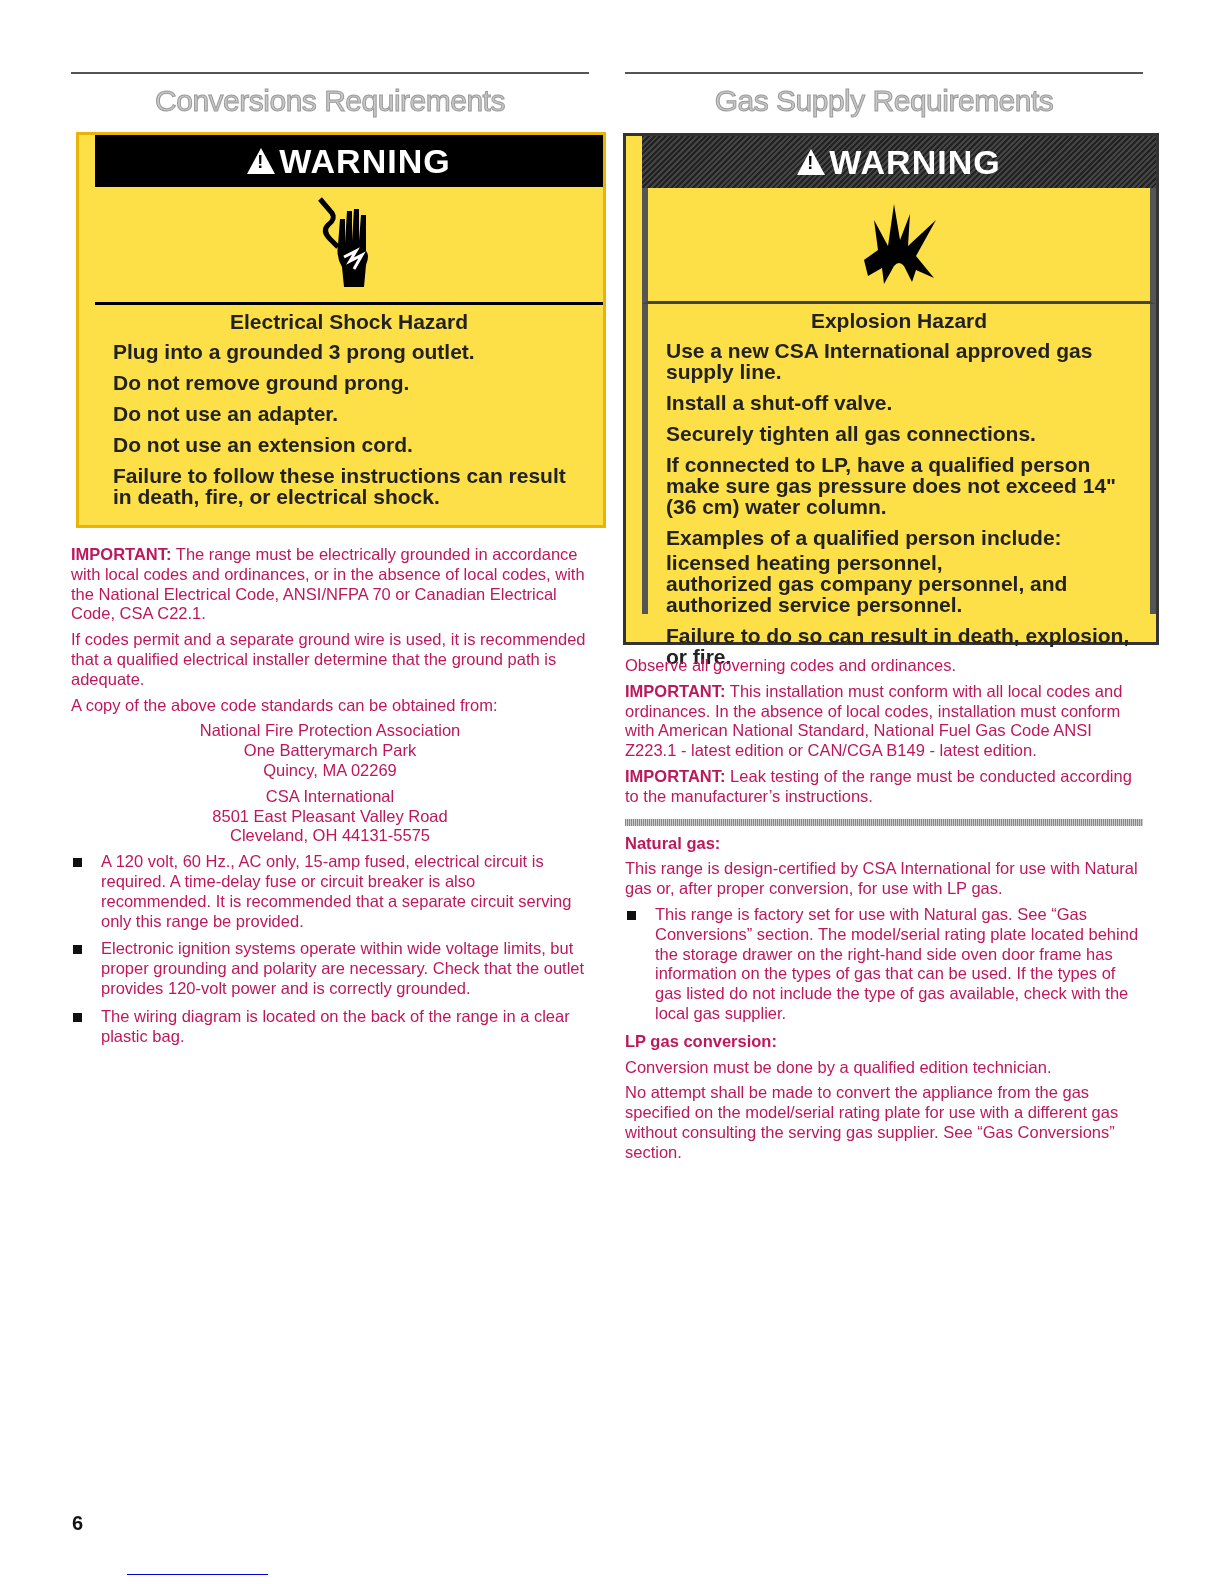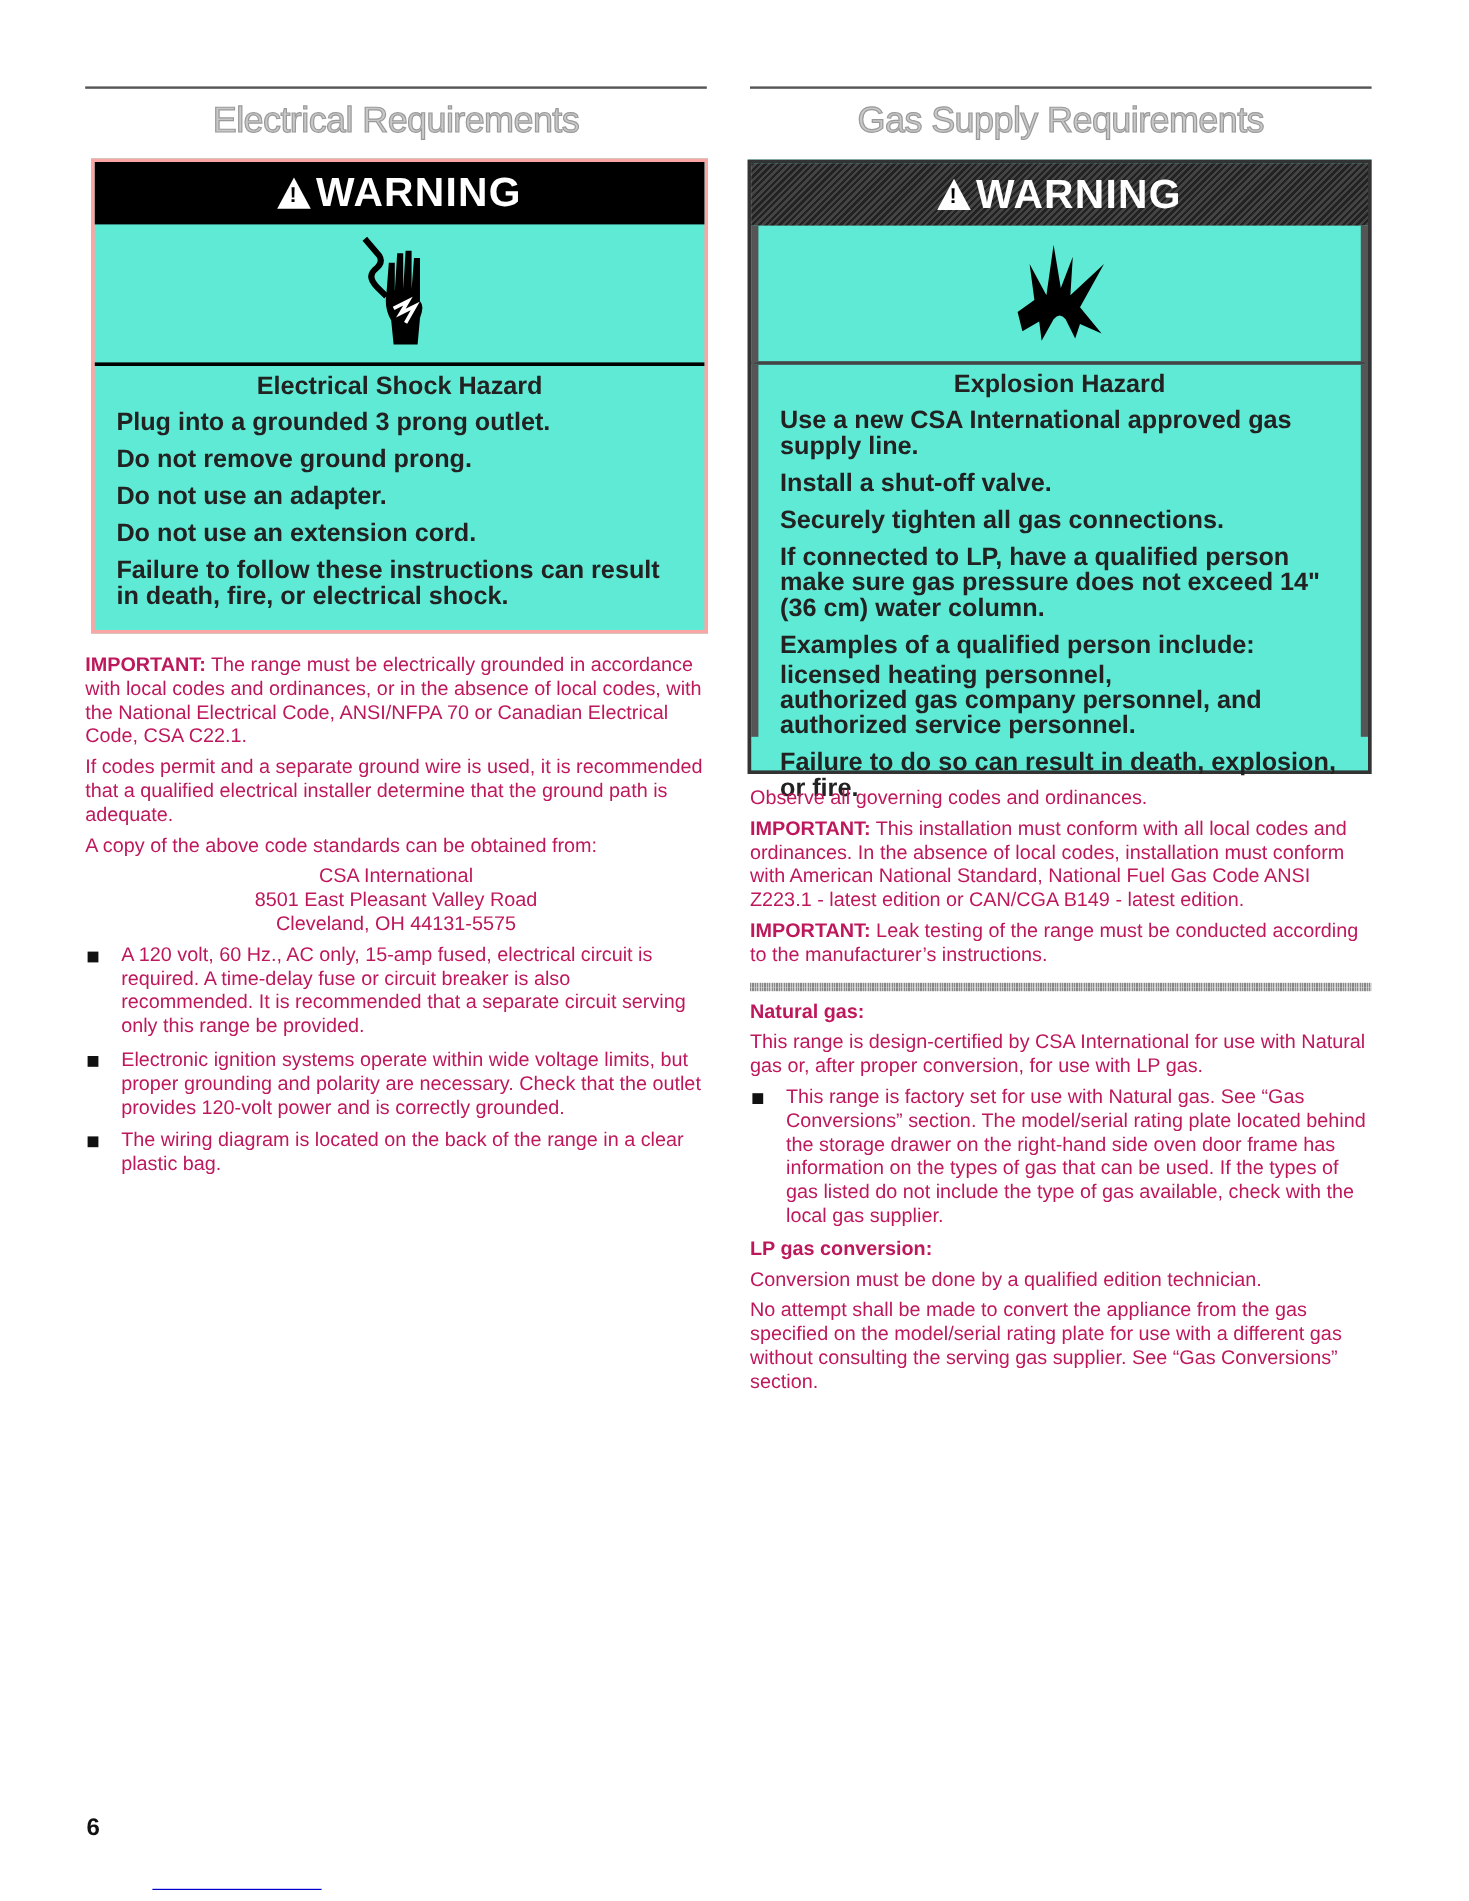--- a/index.html
+++ b/index.html
@@ -5,21 +5,21 @@
   html, body { margin: 0; padding: 0; background: #ffffff; }
   body { width: 1224px; height: 1584px; position: relative; font-family: "Liberation Sans", sans-serif; color: #111; }
   .top-rule { position: absolute; top: 72px; height: 2px; background: #555; }
   .top-rule.l { left: 71px; width: 518px; }
   .top-rule.r { left: 625px; width: 518px; }
   .section-title { position: absolute; top: 84px; width: 518px; text-align: center; font-size: 30px; font-weight: normal; color: #c8c8c8; letter-spacing: -0.5px; -webkit-text-stroke: 1px #9a9a9a; }
   .section-title.l { left: 71px; }
   .section-title.r { left: 625px; }
 
   
-  .warn { position: absolute; border: 3px solid #fca5a5; background: #5eead4; }
+  .warn { position: absolute; border: 3px solid #eab308; background: #fde047; padding-left: 16px; }
   .warn-left { left: 76px; top: 132px; width: 508px; height: 390px; }
   .warn-right { left: 623px; top: 133px; width: 514px; height: 506px; border-color: #333; }
   .warn-head { height: 52px; background: #000; color: #fff; display: flex; align-items: center; justify-content: center; font-size: 34px; font-weight: bold; letter-spacing: 1px; }
   .warn-right .warn-head { background: repeating-linear-gradient(135deg, #222 0 2px, #444 2px 4px); }
   .warn-head .tri { display: inline-block; width: 0; height: 0; border-left: 14px solid transparent; border-right: 14px solid transparent; border-bottom: 26px solid #fff; position: relative; margin-right: 4px; }
   .warn-head .tri::after { content: "!"; position: absolute; left: -4px; top: 4px; color: #000; font-size: 18px; font-weight: bold; }
   .warn-pic { height: 115px; border-bottom: 3px solid #000; display: flex; align-items: center; justify-content: center; }
   .warn-right .warn-pic { height: 113px; border-bottom-color: #444; border-left: 6px solid #555; border-right: 6px solid #555; }
   .warn-body { padding: 4px 18px 0 18px; font-size: 21px; font-weight: bold; color: #222; line-height: 21px; }
   .warn-right .warn-body { border-left: 6px solid #555; border-right: 6px solid #555; height: 310px; box-sizing: border-box; padding-left: 18px; }
@@ -39,21 +39,21 @@
   .type-gas { font-weight: bold; font-size: 19px; padding: 8px 0 6px 18px; letter-spacing: -0.5px; }
 
   .page-num { position: absolute; left: 72px; top: 1512px; font-size: 20px; font-weight: bold; }
   .blue-line { position: absolute; left: 127px; top: 1574px; width: 141px; height: 1px; background: #0000cc; }
 </style>
 </head>
 <body>
 
 <div class="top-rule l"></div>
 <div class="top-rule r"></div>
-<h2 class="section-title l" style="margin:0">Electrical Requirements</h2>
+<h2 class="section-title l" style="margin:0">Conversions Requirements</h2>
 <h2 class="section-title r" style="margin:0">Gas Supply Requirements</h2>
 
 <div class="warn warn-left">
   <div class="warn-head">
     <span class="tri"></span>
     <span>WARNING</span>
   </div>
   <div class="warn-pic">
     <svg width="70" height="100" viewBox="0 0 70 100">
       <path d="M6 4 L18 18 Q22 24 14 30 Q8 36 16 44 L24 52" stroke="#000" stroke-width="5" fill="none"></path>
@@ -93,20 +93,25 @@
 authorized service personnel.</p>
     <p>Failure to do so can result in death, explosion, or fire.</p>
   </div>
 </div>
 
 <div class="txt" style="left:71px; top:545px; width:518px;">
   <p><b>IMPORTANT:</b><span> The range must be electrically grounded in accordance with local codes and ordinances, or in the absence of local codes, with the National Electrical Code, ANSI/NFPA 70 or Canadian Electrical Code, CSA C22.1.</span></p>
   <p>If codes permit and a separate ground wire is used, it is recommended that a qualified electrical installer determine that the ground path is adequate.</p>
   <p>A copy of the above code standards can be obtained from:</p>
   <div class="center" style="margin-bottom:6px">
+    <div>National Fire Protection Association</div>
+    <div>One Batterymarch Park</div>
+    <div>Quincy, MA 02269</div>
+  </div>
+  <div class="center" style="margin-bottom:6px">
     <div>CSA International</div>
     <div>8501 East Pleasant Valley Road</div>
     <div>Cleveland, OH 44131-5575</div>
   </div>
   <div class="bul">A 120 volt, 60 Hz., AC only, 15-amp fused, electrical circuit is required. A time-delay fuse or circuit breaker is also recommended. It is recommended that a separate circuit serving only this range be provided.</div>
   <div class="bul">Electronic ignition systems operate within wide voltage limits, but proper grounding and polarity are necessary. Check that the outlet provides 120-volt power and is correctly grounded.</div>
   <div class="bul">The wiring diagram is located on the back of the range in a clear plastic bag.</div>
 </div>
 
 <div class="txt" style="left:625px; top:656px; width:518px;">

